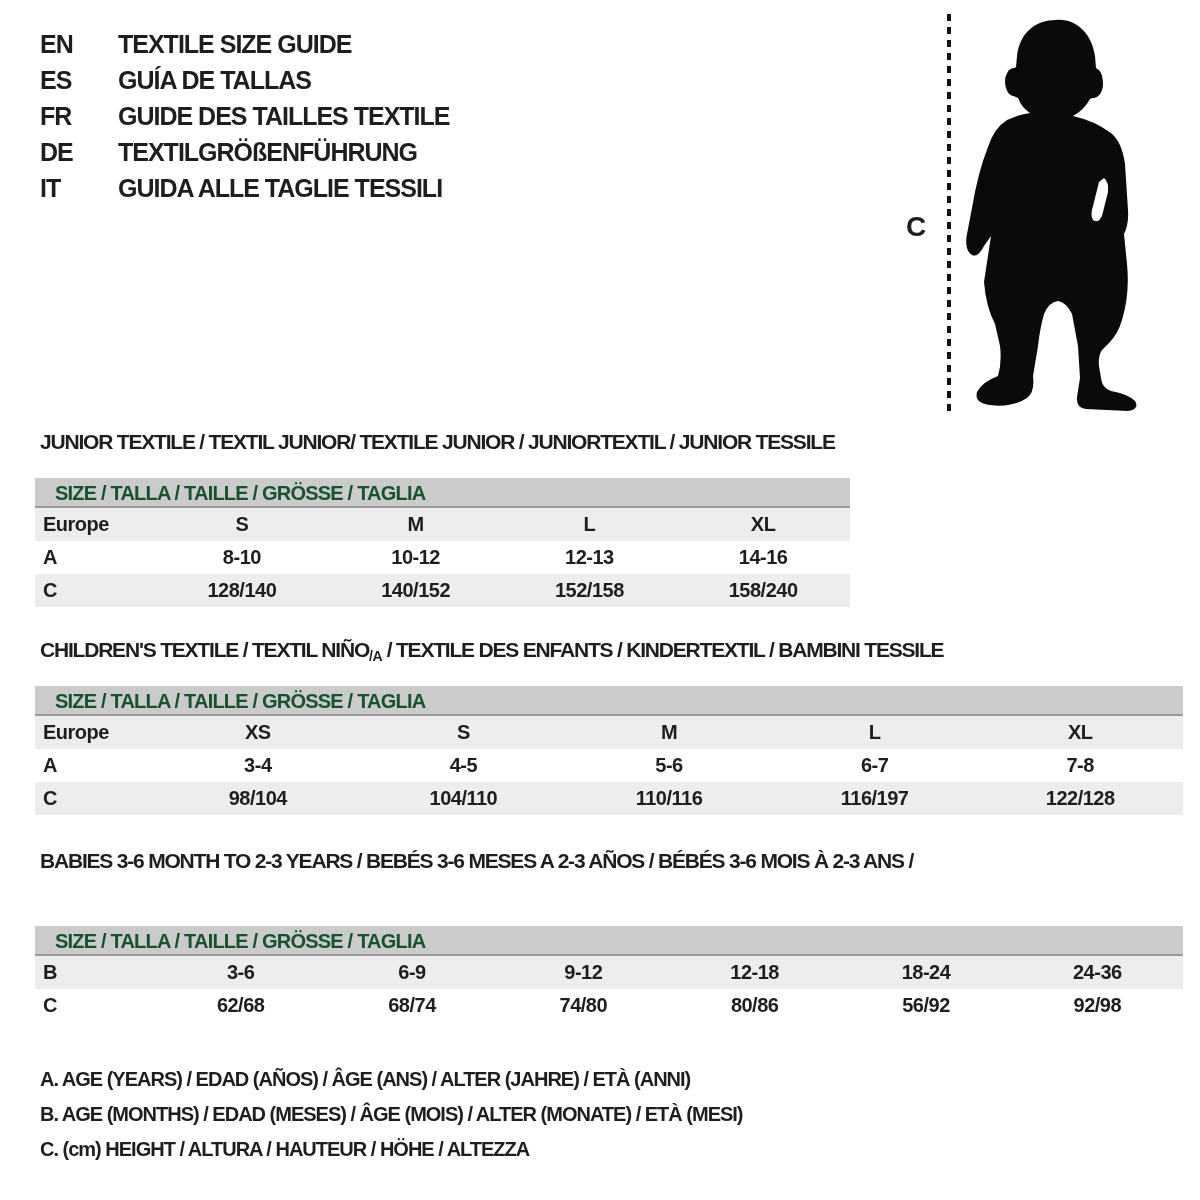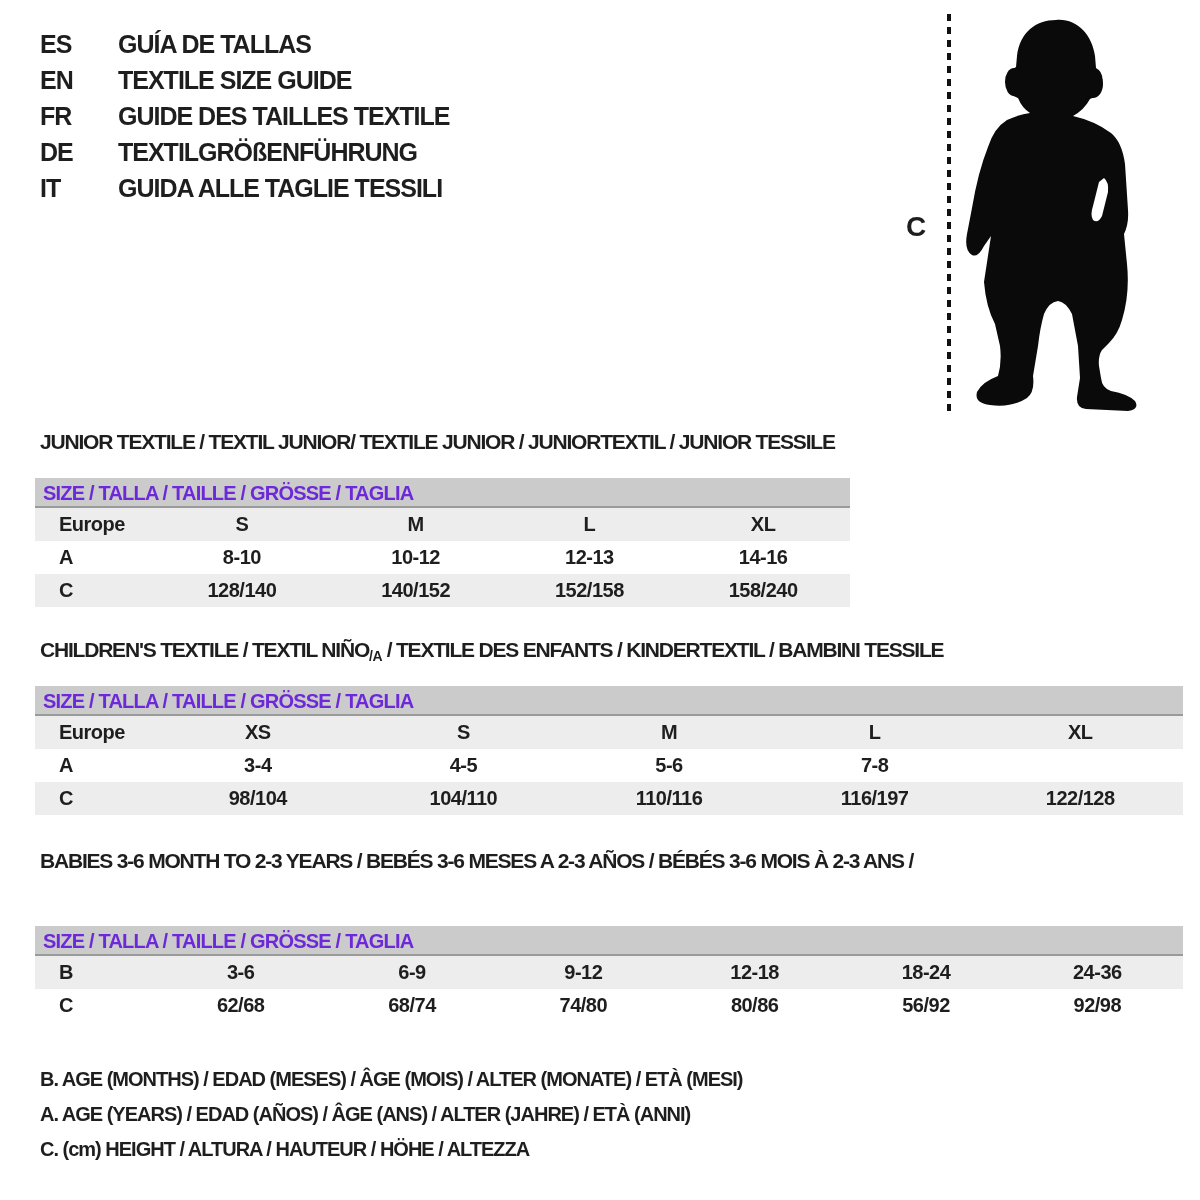--- a/index.html
+++ b/index.html
@@ -45,56 +45,56 @@
   .heading-2line { line-height: 34px; }
 
   
   .tbl { position: absolute; left: 35px; }
   .tbl-1 { top: 478px; width: 815px; }
   .tbl-2 { top: 686px; width: 1148px; }
   .tbl-3 { top: 926px; width: 1148px; }
   .tbl-head {
     height: 30px; line-height: 30px;
     background: #cbcbcb; border-bottom: 2px solid #9a9a9a;
-    padding-left: 8px; box-sizing: border-box;
-    font-size: 20px; font-weight: 700; letter-spacing: -0.8px; color: #6d28d9;
+    padding-left: 20px; box-sizing: border-box;
+    font-size: 20px; font-weight: 700; letter-spacing: -0.8px; color: #14532d;
     white-space: nowrap;
   }
   .t-row {
     display: grid; height: 33px; line-height: 33px;
     font-size: 20px; font-weight: 700; letter-spacing: -0.5px;
   }
   .t-row:nth-of-type(odd)  { background: #ffffff; }
   .t-row:nth-of-type(even) { background: #ededed; }
   .cols5 { grid-template-columns: 120px repeat(4, 1fr); }
   .cols6 { grid-template-columns: 120px repeat(5, 1fr); }
   .cols7 { grid-template-columns: 120px repeat(6, 1fr); }
   .cell { text-align: center; }
-  .cell.label { text-align: left; padding-left: 24px; }
+  .cell.label { text-align: left; padding-left: 8px; }
 
   
   .legend { position: absolute; left: 40px; top: 1062px; }
   .legend-line {
     line-height: 35px; font-size: 20px; font-weight: 700; letter-spacing: -1px;
     white-space: nowrap;
   }
 </style>
 </head>
 <body>
 
 <div id="canvas">
 
   <div class="lang-block">
     <div class="lang-row">
+      <span class="lang-code">EN</span>
+      <span class="lang-title">TEXTILE SIZE GUIDE</span>
+    </div>
+    <div class="lang-row">
       <span class="lang-code">ES</span>
       <span class="lang-title">GUÍA DE TALLAS</span>
-    </div>
-    <div class="lang-row">
-      <span class="lang-code">EN</span>
-      <span class="lang-title">TEXTILE SIZE GUIDE</span>
     </div>
     <div class="lang-row">
       <span class="lang-code">FR</span>
       <span class="lang-title">GUIDE DES TAILLES TEXTILE</span>
     </div>
     <div class="lang-row">
       <span class="lang-code">DE</span>
       <span class="lang-title">TEXTILGRÖßENFÜHRUNG</span>
     </div>
     <div class="lang-row">
@@ -179,20 +179,21 @@
       <span class="cell">S</span>
       <span class="cell">M</span>
       <span class="cell">L</span>
       <span class="cell">XL</span>
     </div>
     <div class="t-row cols6">
       <span class="cell label">A</span>
       <span class="cell">3-4</span>
       <span class="cell">4-5</span>
       <span class="cell">5-6</span>
+      <span class="cell">6-7</span>
       <span class="cell">7-8</span>
     </div>
     <div class="t-row cols6">
       <span class="cell label">C</span>
       <span class="cell">98/104</span>
       <span class="cell">104/110</span>
       <span class="cell">110/116</span>
       <span class="cell">116/197</span>
       <span class="cell">122/128</span>
     </div>
@@ -217,18 +218,18 @@
       <span class="cell">62/68</span>
       <span class="cell">68/74</span>
       <span class="cell">74/80</span>
       <span class="cell">80/86</span>
       <span class="cell">56/92</span>
       <span class="cell">92/98</span>
     </div>
   </div>
 
   <div class="legend">
+    <div class="legend-line">A. AGE (YEARS) / EDAD (AÑOS) / ÂGE (ANS) / ALTER (JAHRE) / ETÀ (ANNI)</div>
     <div class="legend-line">B. AGE (MONTHS) / EDAD (MESES) / ÂGE (MOIS) / ALTER (MONATE) / ETÀ (MESI)</div>
-    <div class="legend-line">A. AGE (YEARS) / EDAD (AÑOS) / ÂGE (ANS) / ALTER (JAHRE) / ETÀ (ANNI)</div>
     <div class="legend-line">C. (cm) HEIGHT / ALTURA / HAUTEUR / HÖHE / ALTEZZA</div>
   </div>
 
 </div>
 
 </body></html>

